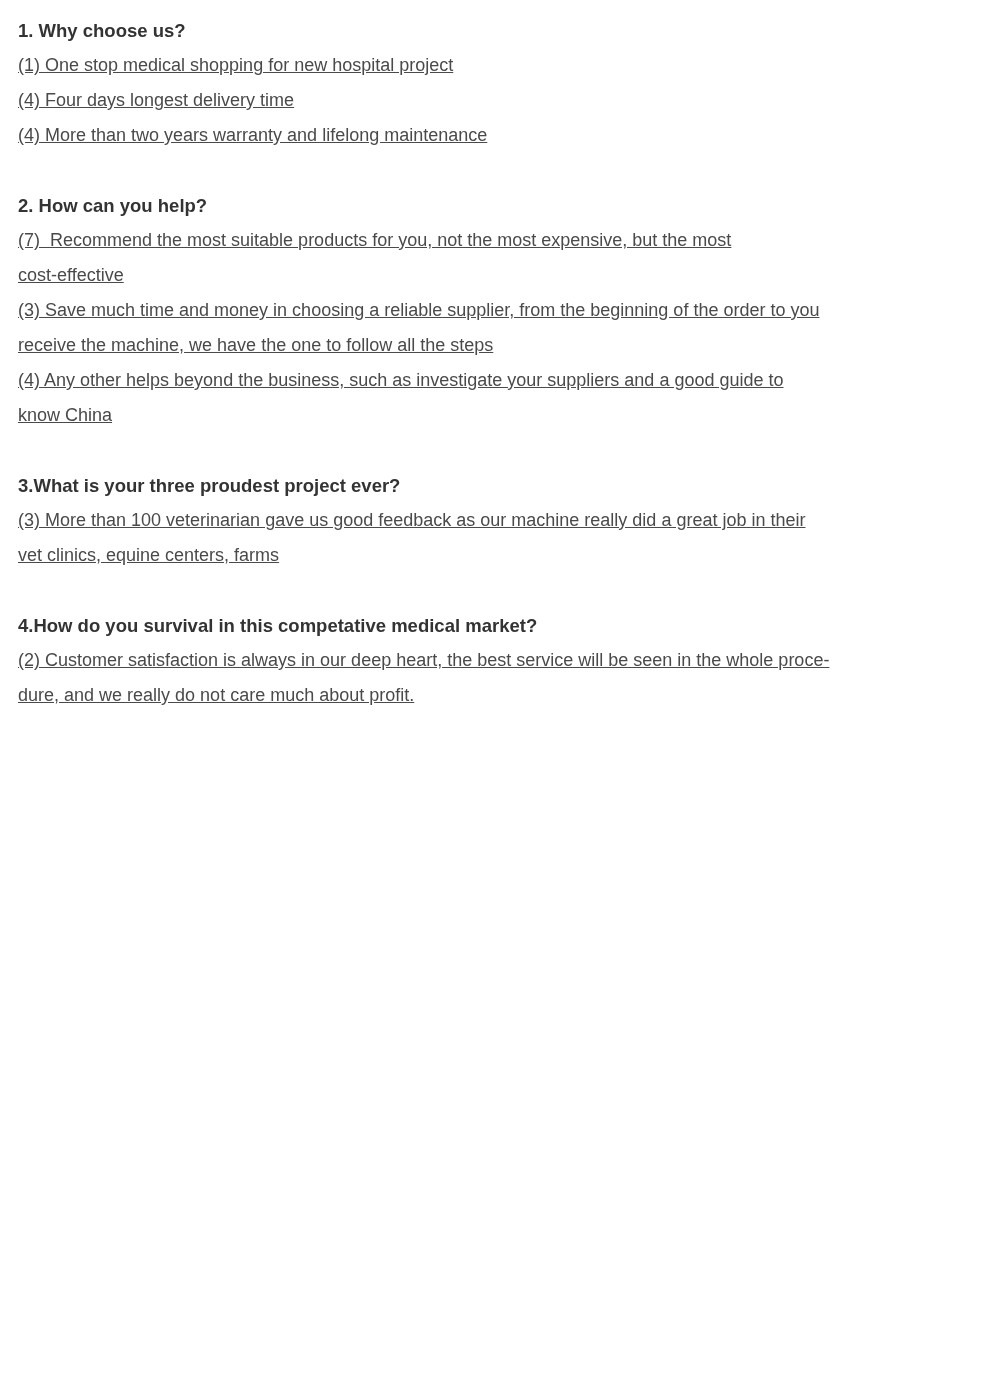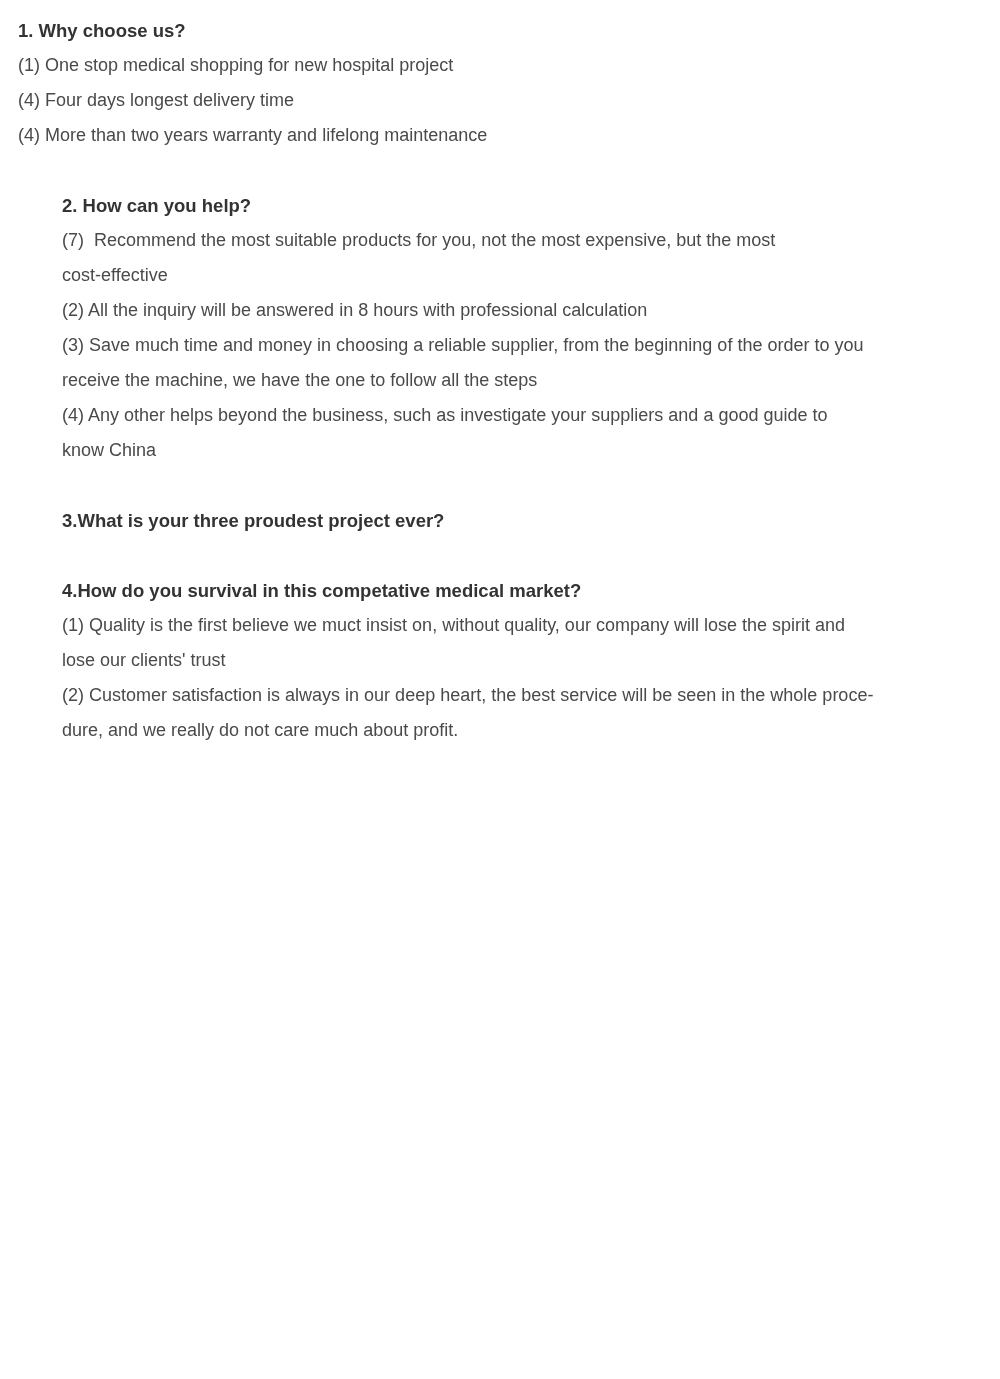--- a/index.html
+++ b/index.html
@@ -13,65 +13,65 @@
     font-family: "Liberation Sans", sans-serif;
     overflow: hidden;
   }
   .doc {
     padding: 13px 8px 0 18px;
     color: #4a4a4a;
     font-size: 18px;
     line-height: 35px;
   }
   .faq-section { margin: 0; }
-  .faq-section + .faq-section { margin-top: 35px; margin-left: 44px; }
+  .faq-section + .faq-section { margin-top: 35px; }
   .faq-title {
     margin: 0;
     font-size: 18.5px;
     font-weight: 700;
     color: #333333;
     line-height: 35px;
     white-space: pre-wrap;
   }
   .faq-para {
     margin: 0;
     white-space: pre-wrap;
     line-height: 35px;
+    text-decoration: underline;
   }
 </style>
 </head>
 <body>
 
 <div class="doc">
 
   <section class="faq-section">
     <h2 class="faq-title">1. Why choose us?</h2>
     <p class="faq-para">(1) One stop medical shopping for new hospital project</p>
     <p class="faq-para">(4) Four days longest delivery time</p>
     <p class="faq-para">(4) More than two years warranty and lifelong maintenance</p>
   </section>
 
   <section class="faq-section">
     <h2 class="faq-title">2. How can you help?</h2>
     <p class="faq-para">(7)  Recommend the most suitable products for you, not the most expensive, but the most
 cost-effective</p>
-    <p class="faq-para">(2) All the inquiry will be answered in 8 hours with professional calculation</p>
     <p class="faq-para">(3) Save much time and money in choosing a reliable supplier, from the beginning of the order to you
 receive the machine, we have the one to follow all the steps</p>
     <p class="faq-para">(4) Any other helps beyond the business, such as investigate your suppliers and a good guide to
 know China</p>
   </section>
 
   <section class="faq-section">
     <h2 class="faq-title">3.What is your three proudest project ever?</h2>
+    <p class="faq-para">(3) More than 100 veterinarian gave us good feedback as our machine really did a great job in their
+vet clinics, equine centers, farms</p>
   </section>
 
   <section class="faq-section">
     <h2 class="faq-title">4.How do you survival in this competative medical market?</h2>
-    <p class="faq-para">(1) Quality is the first believe we muct insist on, without quality, our company will lose the spirit and
-lose our clients' trust</p>
     <p class="faq-para">(2) Customer satisfaction is always in our deep heart, the best service will be seen in the whole proce-
 dure, and we really do not care much about profit.</p>
   </section>
 
 
 
 </div>
 
 </body></html>

